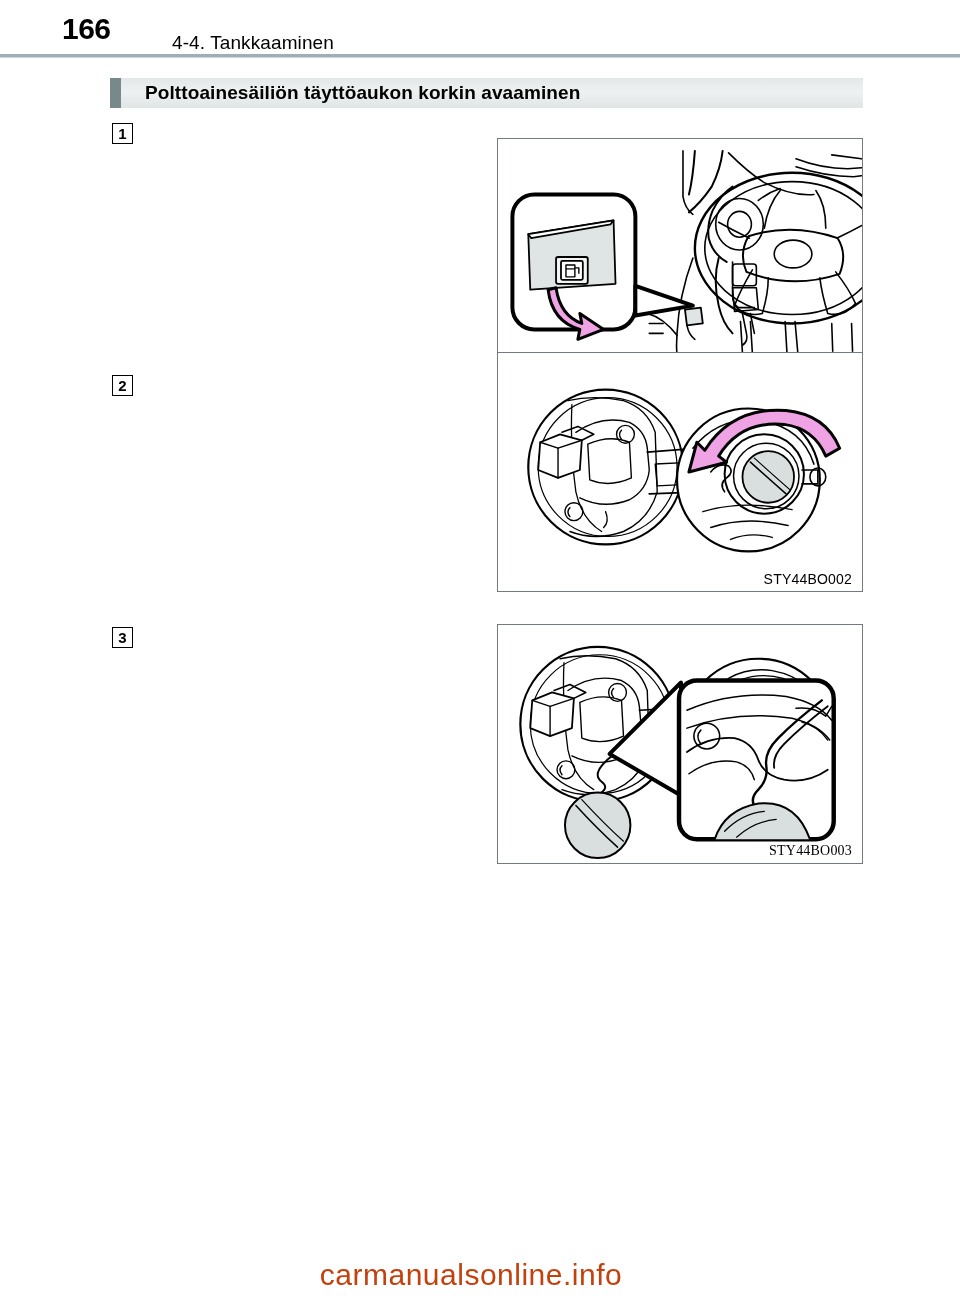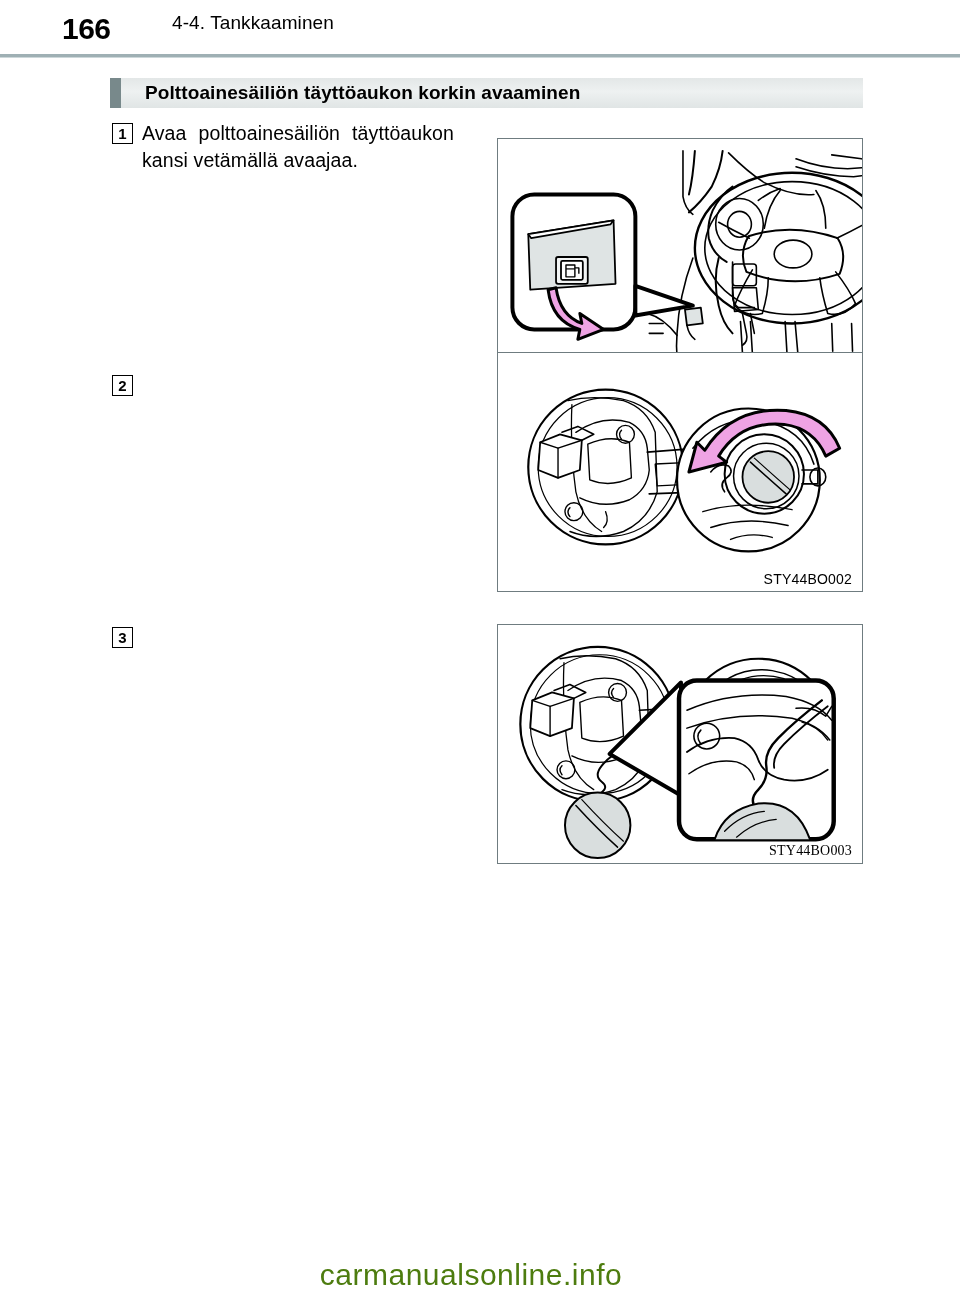--- a/index.html
+++ b/index.html
@@ -20,21 +20,21 @@
   }
   .page-number {
     position: absolute;
     left: 62px; top: 12px;
     font-size: 30px;
     font-weight: bold;
     letter-spacing: -0.5px;
   }
   .header-title {
     position: absolute;
-    left: 172px; top: 12px;
+    left: 172px; top: 32px;
     font-size: 19px;
     font-weight: normal;
     letter-spacing: 0.1px;
   }
   .header-rule {
     position: absolute;
     left: 0; top: 54px;
     width: 960px; height: 3px;
     background: #9fb0b4;
   }
@@ -120,42 +120,41 @@
   .fig-svg { display:block; width:100%; height:100%; }
 
   
   .watermark {
     position: absolute;
     left: 0; top: 1258px;
     width: 960px;
     text-align: center;
     padding-right: 18px;
     font-size: 30px;
-    color: #4d7c0f;
+    color: #c2410c;
     letter-spacing: 0.5px;
   }
 </style>
 </head>
 <body>
 
 <div class="page-header">
   <div class="page-number">166</div>
   <div class="header-title">4-4. Tankkaaminen</div>
   <div class="header-rule"></div>
 </div>
 
 <div class="section-bar">
   <div class="section-accent"></div>
   <div class="section-title">Polttoainesäiliön täyttöaukon korkin avaaminen</div>
 </div>
 
 <div class="step step-1">
   <div class="step-row">
     <div class="step-num">1</div>
-    <div class="step-text">Avaa polttoainesäiliön täyttöaukon kansi vetämällä avaajaa.</div>
   </div>
 </div>
 
 <div class="figure fig-1">
   <svg class="fig-svg" viewBox="0 0 366 240">
     <g fill="none" stroke="#000" stroke-width="1.6" stroke-linejoin="round" stroke-linecap="round">
 
       <path d="M186 12 L186 58 Q188 70 196 76"></path>
       <path d="M198 12 Q196 40 192 56" stroke-width="2"></path>
       <path d="M226 12 Q224 30 215 48 Q204 64 192 74" stroke-width="2"></path>

